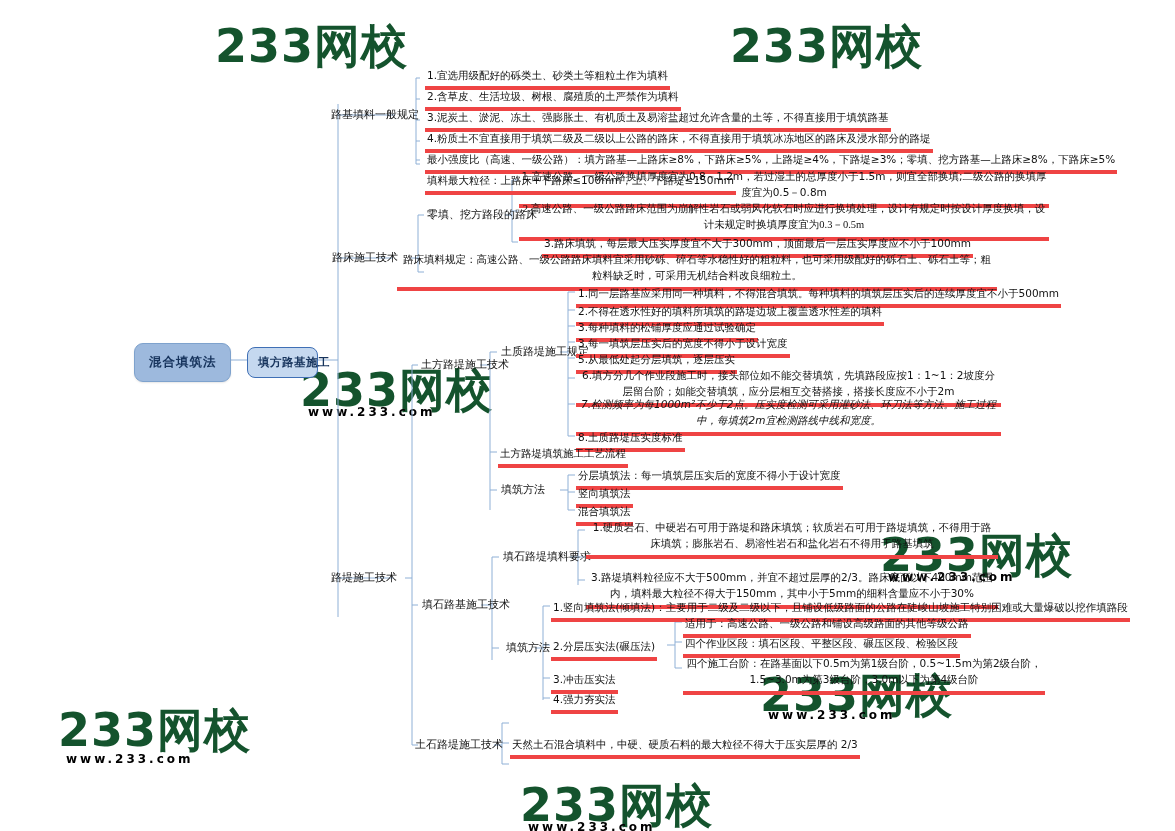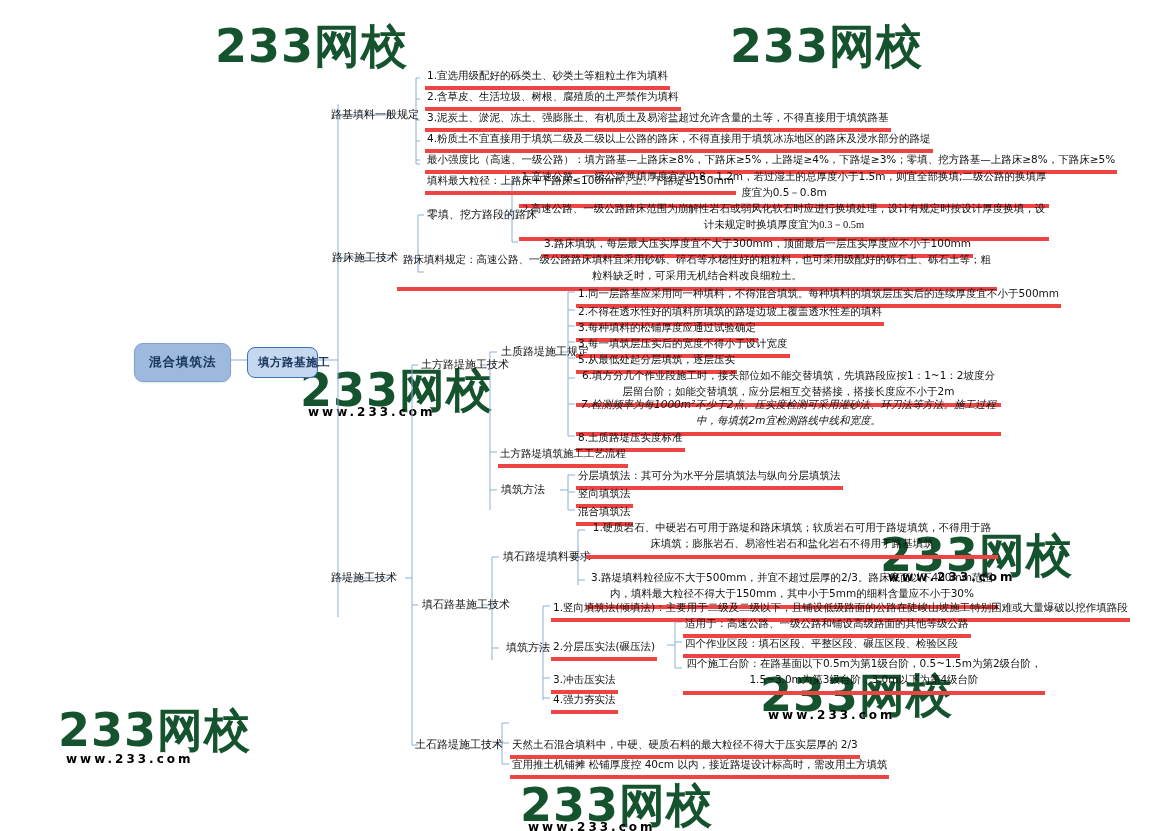--- a/index.html
+++ b/index.html
@@ -295,21 +295,21 @@
   </div>
 
   <div class="node leaf leaf-u nowrap" style="left:498px; top:444px;">
     <span>土方路堤填筑施工工艺流程</span>
   </div>
 
   <div class="node label-node" style="left:498px; top:481px;">
     <span>填筑方法</span>
   </div>
   <div class="node leaf leaf-u nowrap" style="left:576px; top:466px;">
-    <span>分层填筑法：其可分为水平分层填筑法与纵向分层填筑法</span>
+    <span>分层填筑法：每一填筑层压实后的宽度不得小于设计宽度</span>
   </div>
   <div class="node leaf leaf-u nowrap" style="left:576px; top:484px;">
     <span>竖向填筑法</span>
   </div>
   <div class="node leaf leaf-u nowrap" style="left:576px; top:502px;">
     <span>混合填筑法</span>
   </div>
 
   <div class="node label-node" style="left:419px; top:596px;">
     <span>填石路基施工技术</span>
@@ -353,17 +353,14 @@
     <span>四个施工台阶：在路基面以下0.5m为第1级台阶，0.5~1.5m为第2级台阶，1.5~3.0m为第3级台阶，3.0m以下为第4级台阶</span>
   </div>
 
   <div class="node label-node" style="left:412px; top:736px;">
     <span>土石路堤施工技术</span>
   </div>
 
   <div class="node leaf leaf-u nowrap" style="left:510px; top:735px;">
     <span>天然土石混合填料中，中硬、硬质石料的最大粒径不得大于压实层厚的 2/3</span>
   </div>
-  <div class="node leaf leaf-u nowrap" style="left:510px; top:755px;">
-    <span>宜用推土机铺摊 松铺厚度控 40cm 以内，接近路堤设计标高时，需改用土方填筑</span>
-  </div>
 
 </div>
 
 </body></html>

